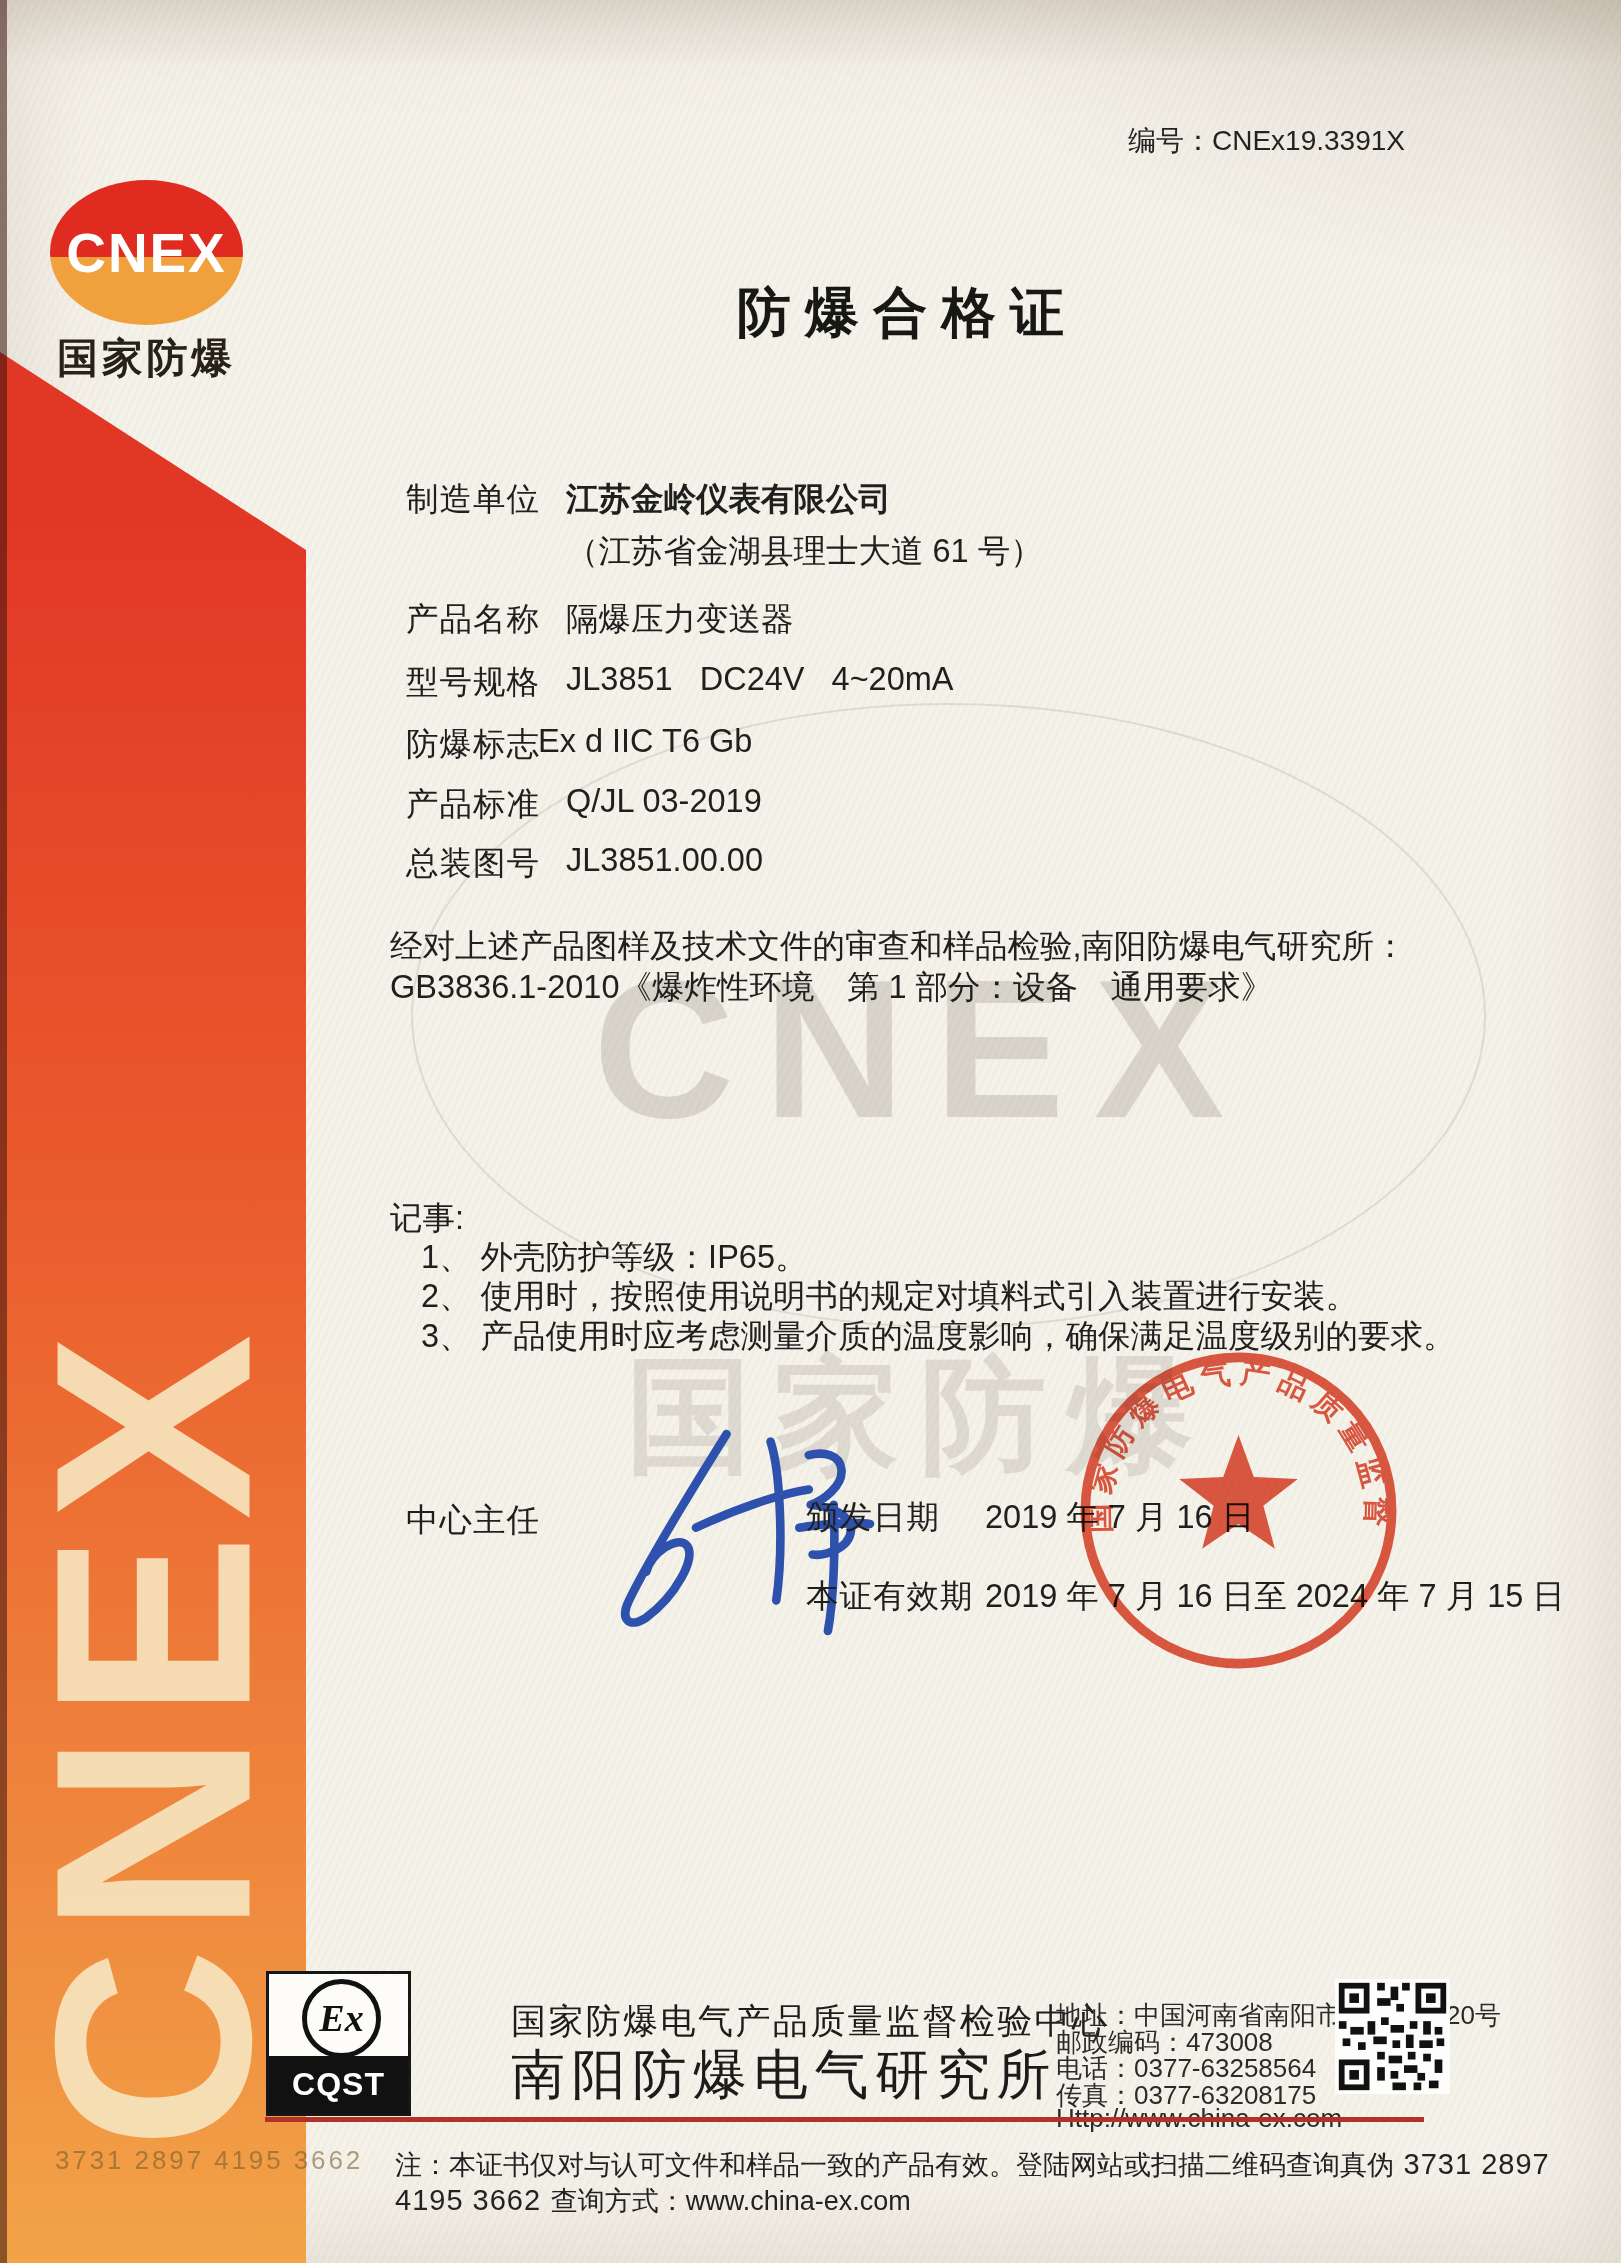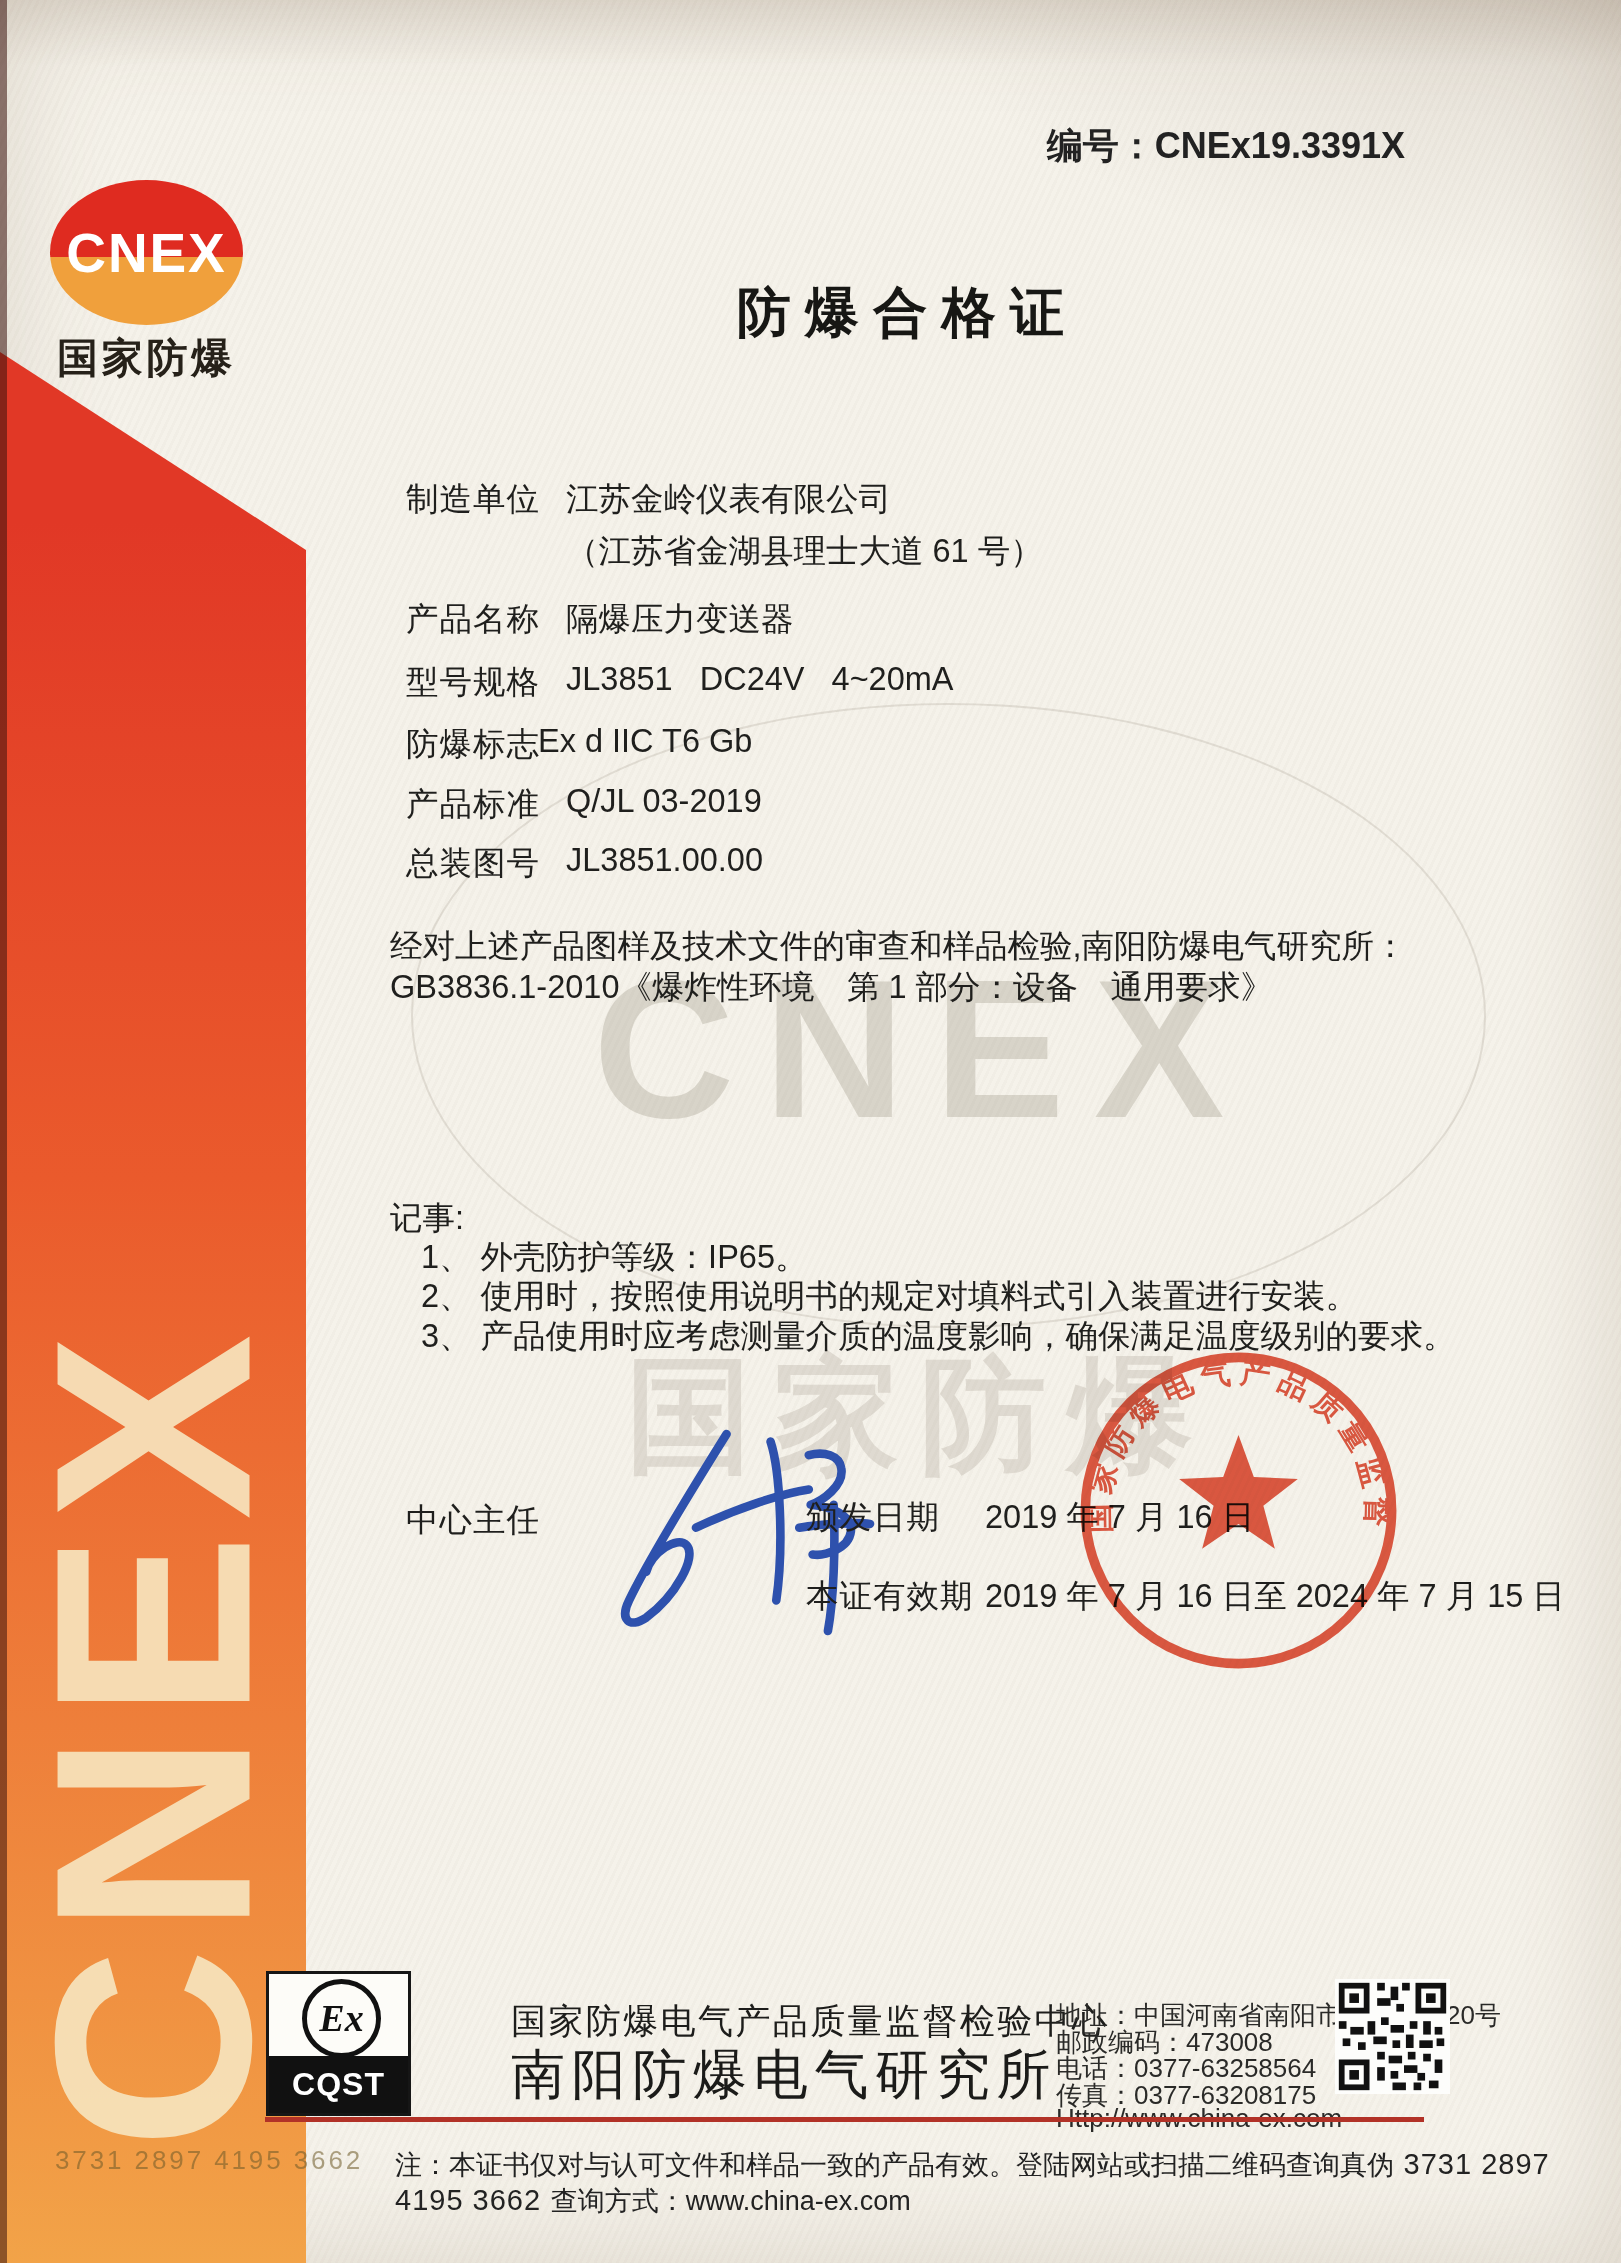--- a/index.html
+++ b/index.html
@@ -23,21 +23,21 @@
     color:#f7e4bd;opacity:.92;font-family:"Liberation Sans",sans-serif;}
   .corner-code{left:55px;top:2145px;font-size:26px;letter-spacing:2.9px;color:#6e5a28;opacity:.55;}
   .edge-strip{left:0;top:0;width:6.7px;height:2264px;background:#3a120c;opacity:.55;}
 
   
   .logo-ellipse{left:50px;top:180px;width:193px;height:145px;border-radius:50%;overflow:hidden;
     background:linear-gradient(180deg,#df2b20 0 53%,#f0a03c 53% 100%);display:flex;align-items:center;justify-content:center;}
   .logo-ellipse span{color:#fff;font-size:55px;font-weight:bold;letter-spacing:1.9px;}
   .logo-caption{left:29px;top:331px;width:235px;text-align:center;font-size:41px;font-weight:bold;color:#262119;letter-spacing:3.8px;}
 
-  .cert-no{top:122px;right:216px;font-size:36px;color:#222;font-weight:bold;}
+  .cert-no{top:122px;right:216px;font-size:28px;color:#222;}
   .title{left:401px;top:277px;width:1013px;text-align:center;font-size:54px;font-weight:bold;
     color:#171714;letter-spacing:14.3px;}
 
   .flabel{font-size:32.5px;color:#1f1f1d;letter-spacing:1px;}
   .fvalue{font-size:32.5px;color:#1f1f1d;white-space:pre-wrap;}
   .statement,.std,.note-item{font-size:32.5px;color:#1f1f1d;white-space:pre-wrap;}
 
   
   .wm-ellipse{left:411px;top:703px;width:1071px;height:621px;border:2.9px solid rgba(168,162,148,.28);border-radius:50%;}
   .wm-cnex{left:593px;top:937px;font-size:196px;font-weight:bold;letter-spacing:29px;color:rgba(168,162,148,.38);}
@@ -77,21 +77,21 @@
 
   <div class="abs logo-ellipse">
     <span>CNEX</span>
   </div>
   <div class="abs logo-caption">国家防爆</div>
 
   <div class="abs cert-no txt">编号：CNEx19.3391X</div>
   <div class="abs title">防爆合格证</div>
 
   <div class="abs flabel" style="left:406px;top:478px;">制造单位</div>
-  <div class="abs fvalue" style="left:566px;top:478px;">江苏金岭仪表有限公司</div>
+  <div class="abs fvalue" style="left:566px;top:478px;font-weight:bold;">江苏金岭仪表有限公司</div>
   <div class="abs fvalue" style="left:566px;top:530px;">（江苏省金湖县理士大道 61 号）</div>
 
   <div class="abs flabel" style="left:406px;top:598px;">产品名称</div>
   <div class="abs fvalue" style="left:566px;top:598px;">隔爆压力变送器</div>
 
   <div class="abs flabel" style="left:406px;top:661px;">型号规格</div>
   <div class="abs fvalue" style="left:566px;top:661px;">JL3851   DC24V   4~20mA</div>
 
   <div class="abs flabel" style="left:406px;top:723px;">防爆标志</div>
   <div class="abs fvalue" style="left:538px;top:723px;">Ex d IIC T6 Gb</div>

